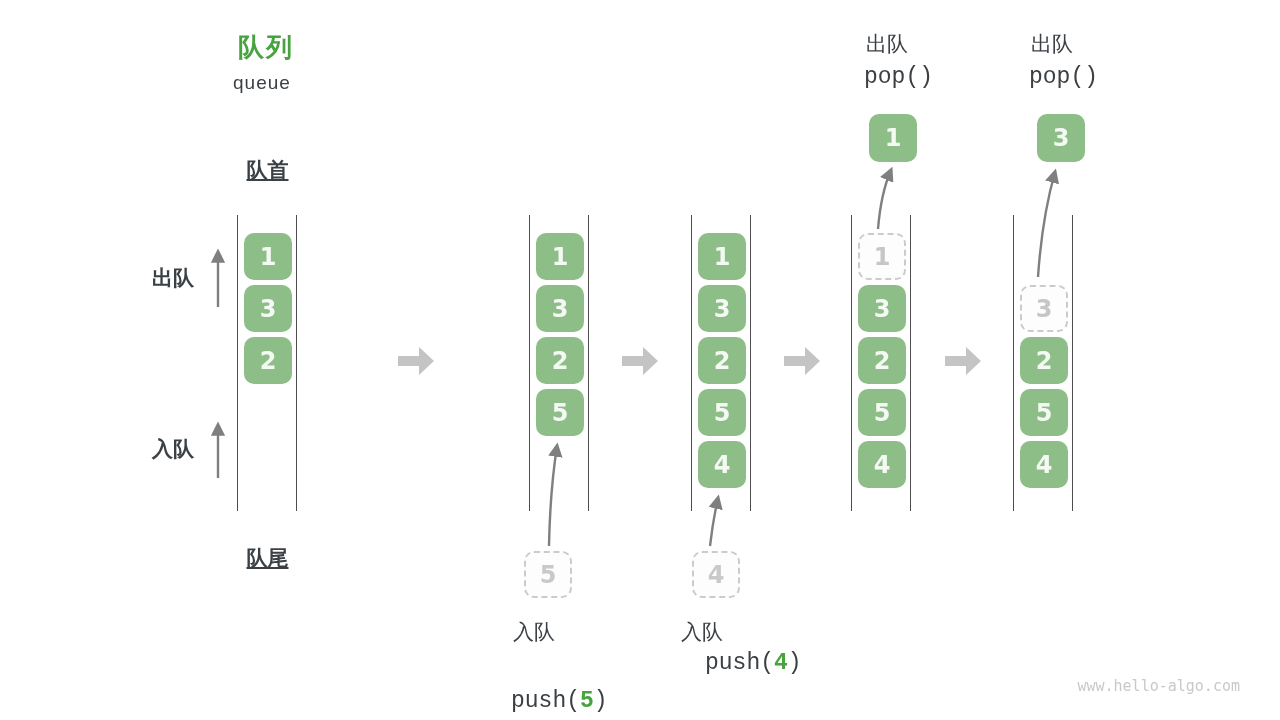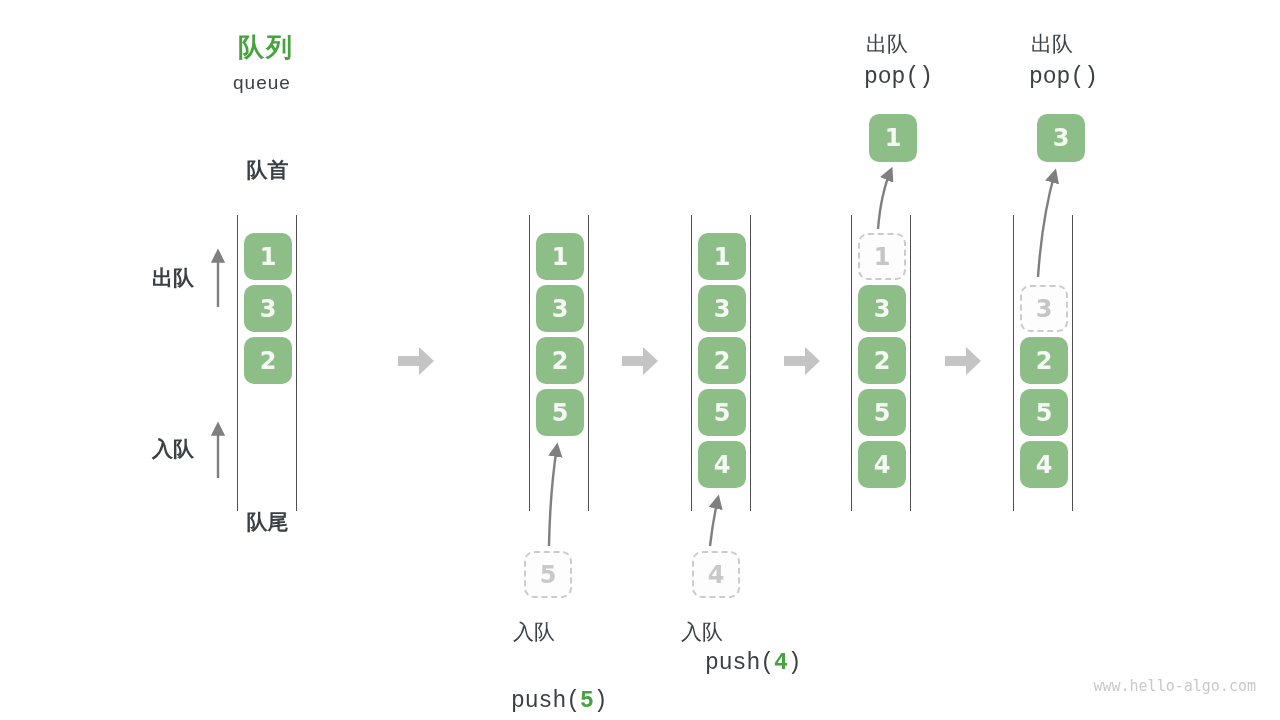--- a/index.html
+++ b/index.html
@@ -22,34 +22,34 @@
         display:flex;align-items:center;justify-content:center;
         font-family:"DejaVu Sans",sans-serif;font-weight:bold;font-size:24px;}
   .cell.solid{background:var(--box-green);color:var(--box-text);}
   .cell.dashed{width:44px;height:43px;border:2px dashed #cbcbcb;background:#fdfdfd;color:#c6c6c6;}
   .title-zh{font-size:26px;font-weight:bold;color:var(--accent-green);letter-spacing:2px;text-align:center;}
   .title-en{font-size:19px;color:var(--dark-text);letter-spacing:1px;text-align:right;}
   .zh-bold{font-size:21px;font-weight:bold;color:var(--dark-text);}
   .zh{font-size:21px;color:var(--dark-text);}
   .code{font-family:Liberation Mono, monospace;font-size:23px;color:var(--dark-text);}
   .code .arg{color:var(--accent-green);font-weight:bold;}
-  .center61{width:61px;text-align:center;}
+  .center61{width:61px;text-align:center;text-decoration:underline;}
   .watermark{font-family:"DejaVu Sans Mono",monospace;font-size:15px;color:var(--watermark-gray);}
   svg{display:block;pointer-events:none;}
 </style>
 </head>
 <body>
 
 <div class="canvas">
 
   <div class="abs title-zh" style="left:238px;top:30px">队列</div>
   <div class="abs title-en" style="left:233px;top:72px">queue</div>
 
   <div class="abs zh-bold center61" style="left:237px;top:156px">队首</div>
-  <div class="abs zh-bold center61" style="left:237px;top:508px">队尾</div>
+  <div class="abs zh-bold center61" style="left:237px;top:544px">队尾</div>
 
   <div class="abs zh-bold" style="left:152px;top:264px">出队</div>
   <div class="abs zh-bold" style="left:152px;top:435px">入队</div>
 
   <div class="channel" style="left:237px"></div>
   <div class="channel" style="left:529px"></div>
   <div class="channel" style="left:691px"></div>
   <div class="channel" style="left:851px"></div>
   <div class="channel" style="left:1013px"></div>
 
@@ -89,21 +89,21 @@
   <div class="abs code" style="left:511px;top:688px"><span>push(</span><span class="arg">5</span><span>)</span></div>
 
   <div class="abs zh" style="left:681px;top:618px">入队</div>
   <div class="abs code" style="left:705px;top:650px"><span>push(</span><span class="arg">4</span><span>)</span></div>
 
   <div class="abs zh" style="left:866px;top:30px">出队</div>
   <div class="abs code" style="left:864px;top:64px">pop()</div>
   <div class="abs zh" style="left:1031px;top:30px">出队</div>
   <div class="abs code" style="left:1029px;top:64px">pop()</div>
 
-  <div class="abs watermark" style="right:24px;top:677px">www.hello-algo.com</div>
+  <div class="abs watermark" style="right:40px;top:677px">www.hello-algo.com</div>
 
   <svg class="abs" style="left:0;top:0" width="1280" height="720" viewBox="0 0 1280 720">
     <defs>
       <marker id="ah" markerWidth="6" markerHeight="6" refX="4.5" refY="3" orient="auto">
         <path d="M0,0 L6,3 L0,6 z" fill="#7F7F7F"></path>
       </marker>
     </defs>
 
     <line x1="218" y1="307" x2="218" y2="252" stroke="#7F7F7F" stroke-width="2.4" marker-end="url(#ah)"></line>
     <line x1="218" y1="478" x2="218" y2="425" stroke="#7F7F7F" stroke-width="2.4" marker-end="url(#ah)"></line>

